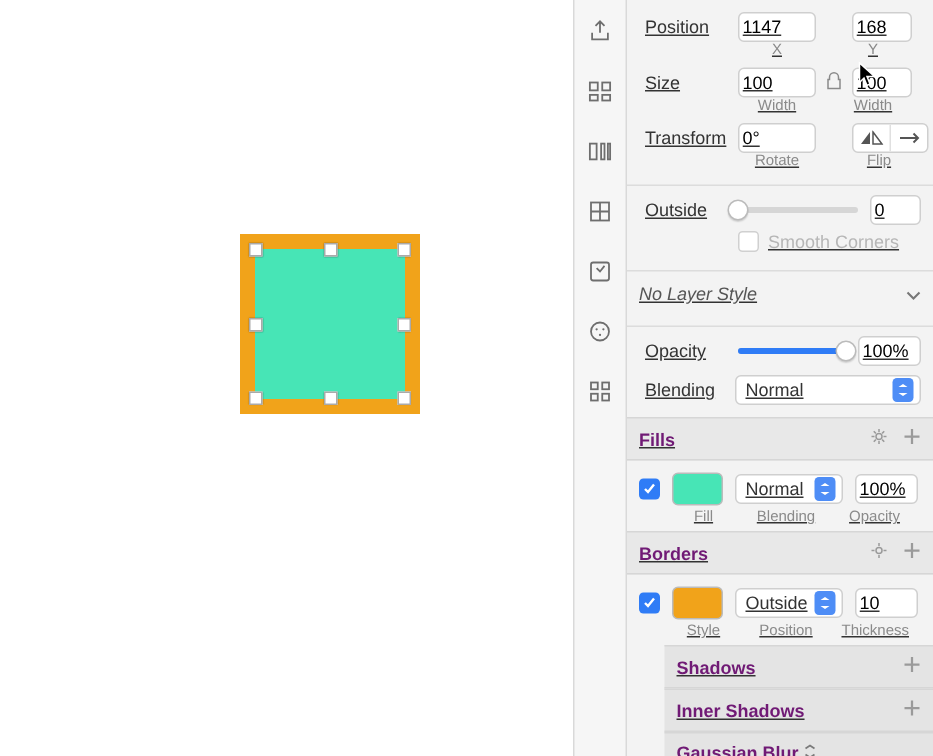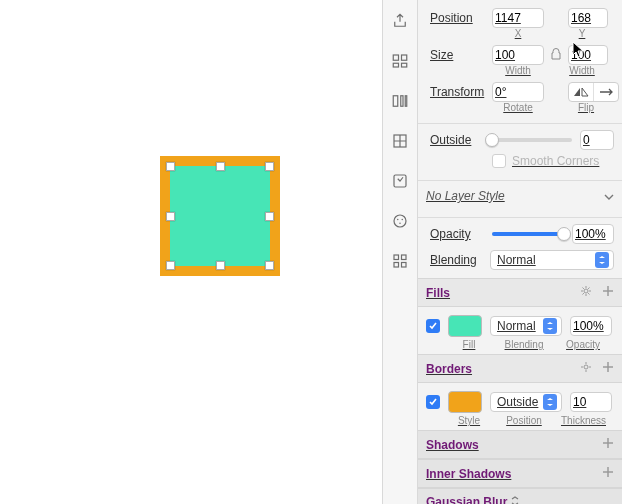--- a/index.html
+++ b/index.html
@@ -223,20 +223,21 @@
     border-bottom: 1px solid #d6d6d6;
     padding: 6px 8px;
     display: flex;
     align-items: center;
     justify-content: space-between;
     font-weight: 600;
     color: #701a75;
   }
   .section-head.sub {
     background: #E4E4E4;
+    margin-left: 25px;
   }
   .head-icons {
     display: flex;
     gap: 10px;
     color: #9a9a9a;
   }
   .head-icons span { cursor: pointer; }
 
   .fill-row {
     display: flex;

